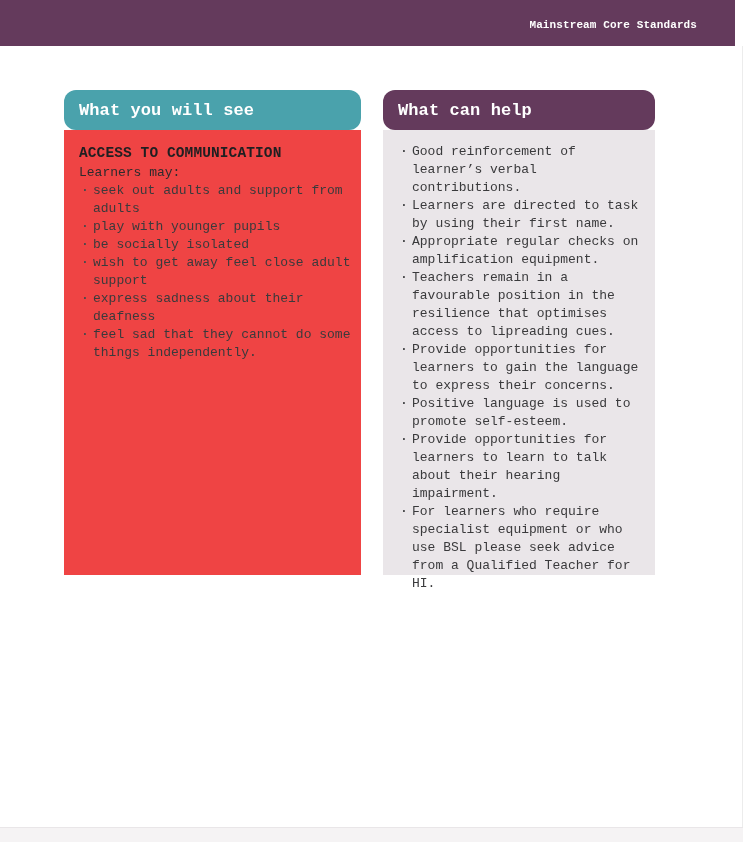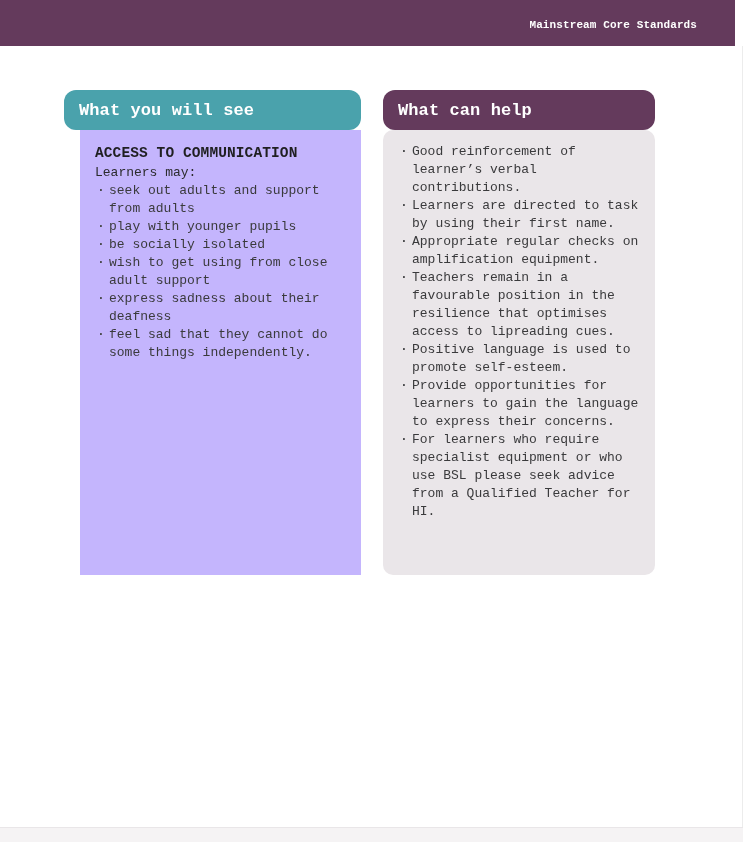--- a/index.html
+++ b/index.html
@@ -106,46 +106,47 @@
 <div class="page">
 
   <header class="top-bar" style="background-color: rgb(100, 58, 92);">
     <span class="top-bar-title">Mainstream Core Standards</span>
   </header>
 
   <section class="card card-left">
     <div class="card-header" style="background-color: rgb(74, 162, 172);">
       <h2>What you will see</h2>
     </div>
-    <div class="card-body" style="background-color: #c4b5fd; margin-left: 16px;">
+    <div class="card-body" style="background-color: #ef4444;">
       <div class="section-title">ACCESS TO COMMUNICATION</div>
       <p class="subtitle">Learners may:</p>
       <ul class="bullet-list">
         <li>seek out adults and support from adults</li>
         <li>play with younger pupils</li>
         <li>be socially isolated</li>
-        <li>wish to get using from close adult support</li>
+        <li>wish to get away feel close adult support</li>
         <li>express sadness about their deafness</li>
         <li>feel sad that they cannot do some things independently.</li>
       </ul>
     </div>
   </section>
 
   <section class="card card-right">
     <div class="card-header" style="background-color: rgb(100, 58, 92);">
       <h2>What can help</h2>
     </div>
-    <div class="card-body" style="background-color: rgb(234, 230, 233); border-radius: 10px;">
+    <div class="card-body" style="background-color: rgb(234, 230, 233);">
       <ul class="bullet-list">
         <li>Good reinforcement of learner’s verbal contributions.</li>
         <li>Learners are directed to task by using their first name.</li>
         <li>Appropriate regular checks on amplification equipment.</li>
         <li>Teachers remain in a favourable position in the resilience that optimises access to lipreading cues.</li>
+        <li>Provide opportunities for learners to gain the language to express their concerns.</li>
         <li>Positive language is used to promote self-esteem.</li>
-        <li>Provide opportunities for learners to gain the language to express their concerns.</li>
+        <li>Provide opportunities for learners to learn to talk about their hearing impairment.</li>
         <li>For learners who require specialist equipment or who use BSL please seek advice from a Qualified Teacher for HI.</li>
       </ul>
     </div>
   </section>
 
   <div class="right-edge-line"></div>
   <div class="bottom-strip"></div>
 
 </div>
 

